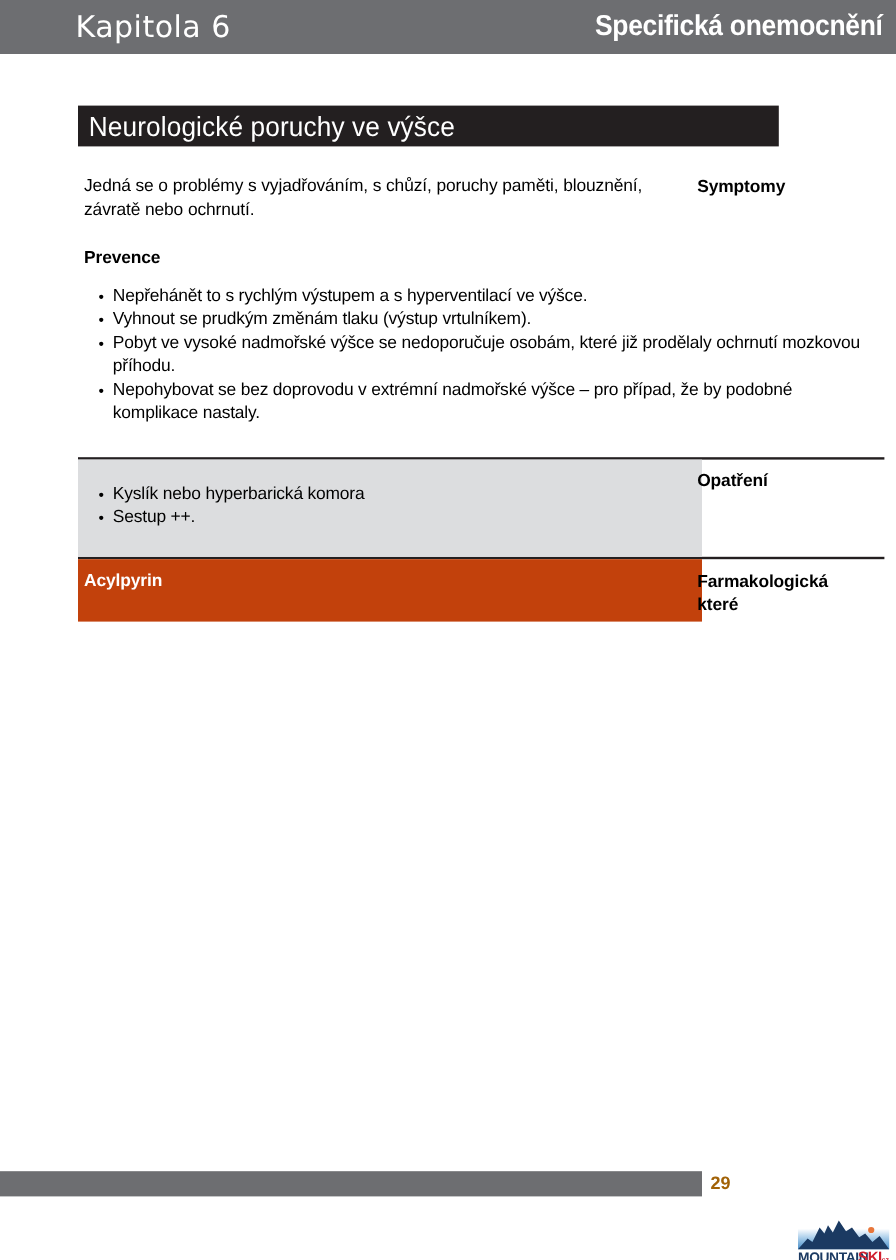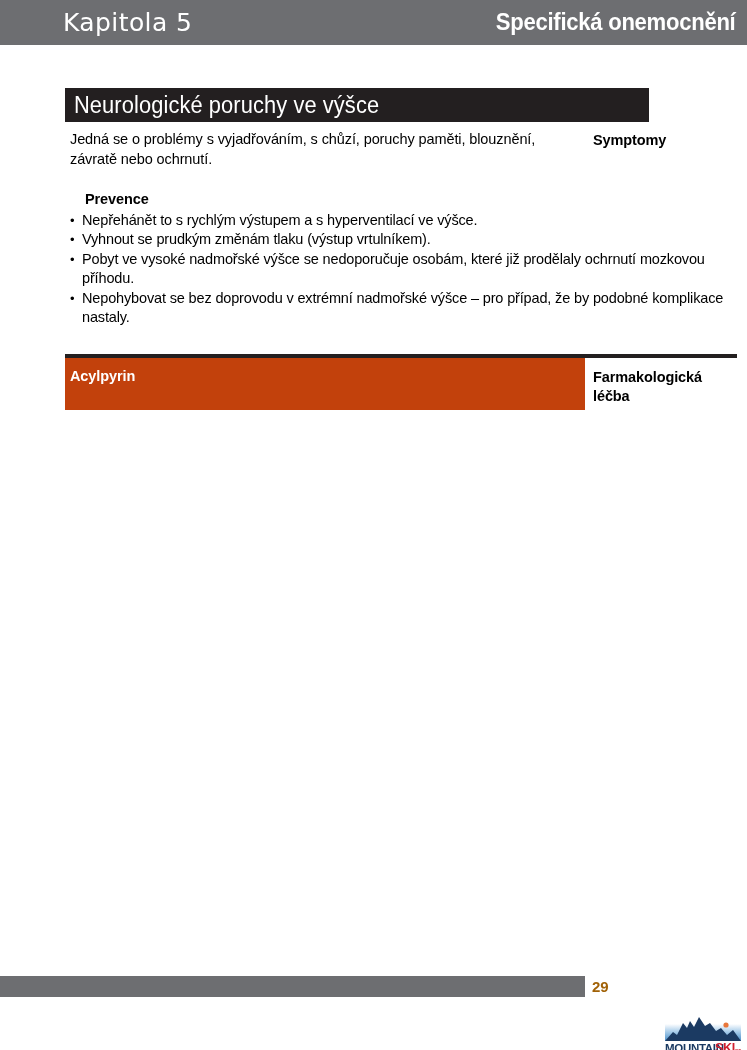--- a/index.html
+++ b/index.html
@@ -84,24 +84,25 @@
   }
 
   
   .row {
     position: relative;
     width: 672px;
   }
   .row .col-main {
     width: 520px;
     box-sizing: border-box;
+    margin-top: 16px;
   }
   .row .col-label {
     position: absolute;
-    left: 528px;
+    left: 516px;
     top: 0;
     width: 144px;
     font-size: 14.5px;
     font-weight: bold;
     line-height: 19px;
     letter-spacing: -0.1px;
   }
 
   
   .symptoms-row { margin-top: 0; }
@@ -119,26 +120,26 @@
   }
 
   
   .prevence {
     padding: 21px 0 0 5px;
   }
   .prevence .sub-head {
     font-size: 14.5px;
     font-weight: bold;
     line-height: 19.5px;
-    margin: 0 0 1px 15px;
+    margin: 0 0 1px 0;
     letter-spacing: -0.1px;
   }
   ul.bullets {
     list-style: none;
-    margin: 0;
+    margin: 12px;
     padding: 0;
   }
   ul.bullets li {
     position: relative;
     padding-left: 12px;
     font-size: 14.5px;
     line-height: 19.5px;
     letter-spacing: -0.15px;
     margin: 0;
   }
@@ -210,21 +211,21 @@
     top: 1012px;
     width: 80px;
     height: 44px;
   }
   .logo svg { display: block; }
 </style>
 </head>
 <body>
 
 <div class="page-header">
-  <div class="chapter-label">Kapitola 5</div>
+  <div class="chapter-label">Kapitola 6</div>
   <div class="section-label">Specifická onemocnění</div>
 </div>
 
 <div class="content">
 
   <div class="title-bar">
     <div class="title-text">Neurologické poruchy ve výšce</div>
   </div>
 
   <div class="row symptoms-row">
@@ -239,28 +240,37 @@
     <ul class="bullets">
       <li>Nepřehánět to s rychlým výstupem a s hyperventilací ve výšce.</li>
       <li>Vyhnout se prudkým změnám tlaku (výstup vrtulníkem).</li>
       <li>Pobyt ve vysoké nadmořské výšce se nedoporučuje osobám, které již prodělaly ochrnutí mozkovou příhodu.</li>
       <li>Nepohybovat se bez doprovodu v extrémní nadmořské výšce – pro případ, že by podobné komplikace nastaly.</li>
     </ul>
   </div>
 
   <div class="rule-dark" style="margin-top:26px;"></div>
 
+  <div class="row measures-row">
+    <div class="block-fill">
+      <ul class="bullets">
+        <li>Kyslík nebo hyperbarická komora</li>
+        <li>Sestup ++.</li>
+      </ul>
+    </div>
+    <div class="col-label">Opatření</div>
+  </div>
 
   <div class="rule-dark"></div>
 
   <div class="row pharma-row">
     <div class="block-fill">
       <div class="drug-name">Acylpyrin</div>
     </div>
-    <div class="col-label">Farmakologická léčba</div>
+    <div class="col-label">Farmakologická které</div>
   </div>
 
 </div>
 
 <div class="footer-bar"></div>
 <div class="page-number">29</div>
 
 <div class="logo">
   <svg width="80" height="44" viewBox="0 0 80 44" xmlns="http://www.w3.org/2000/svg">
     <defs>

